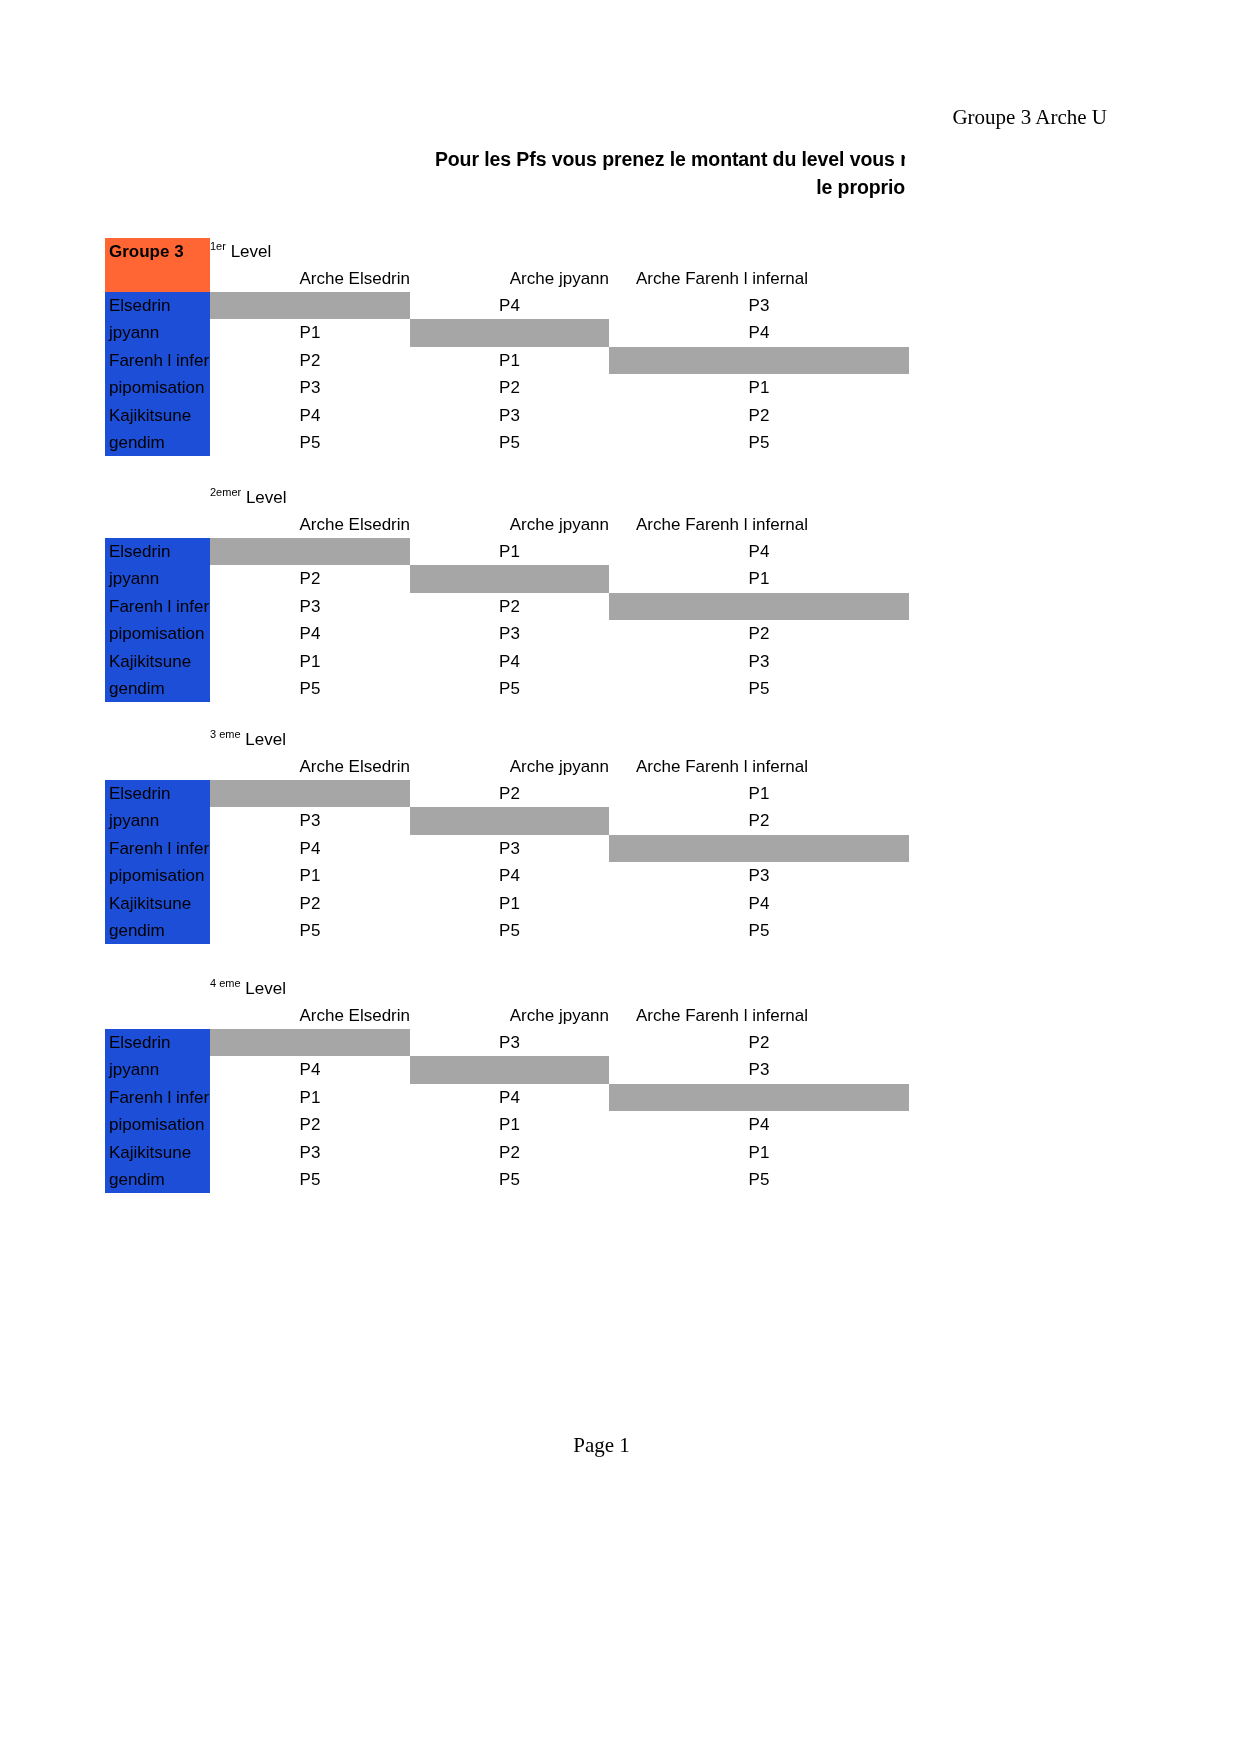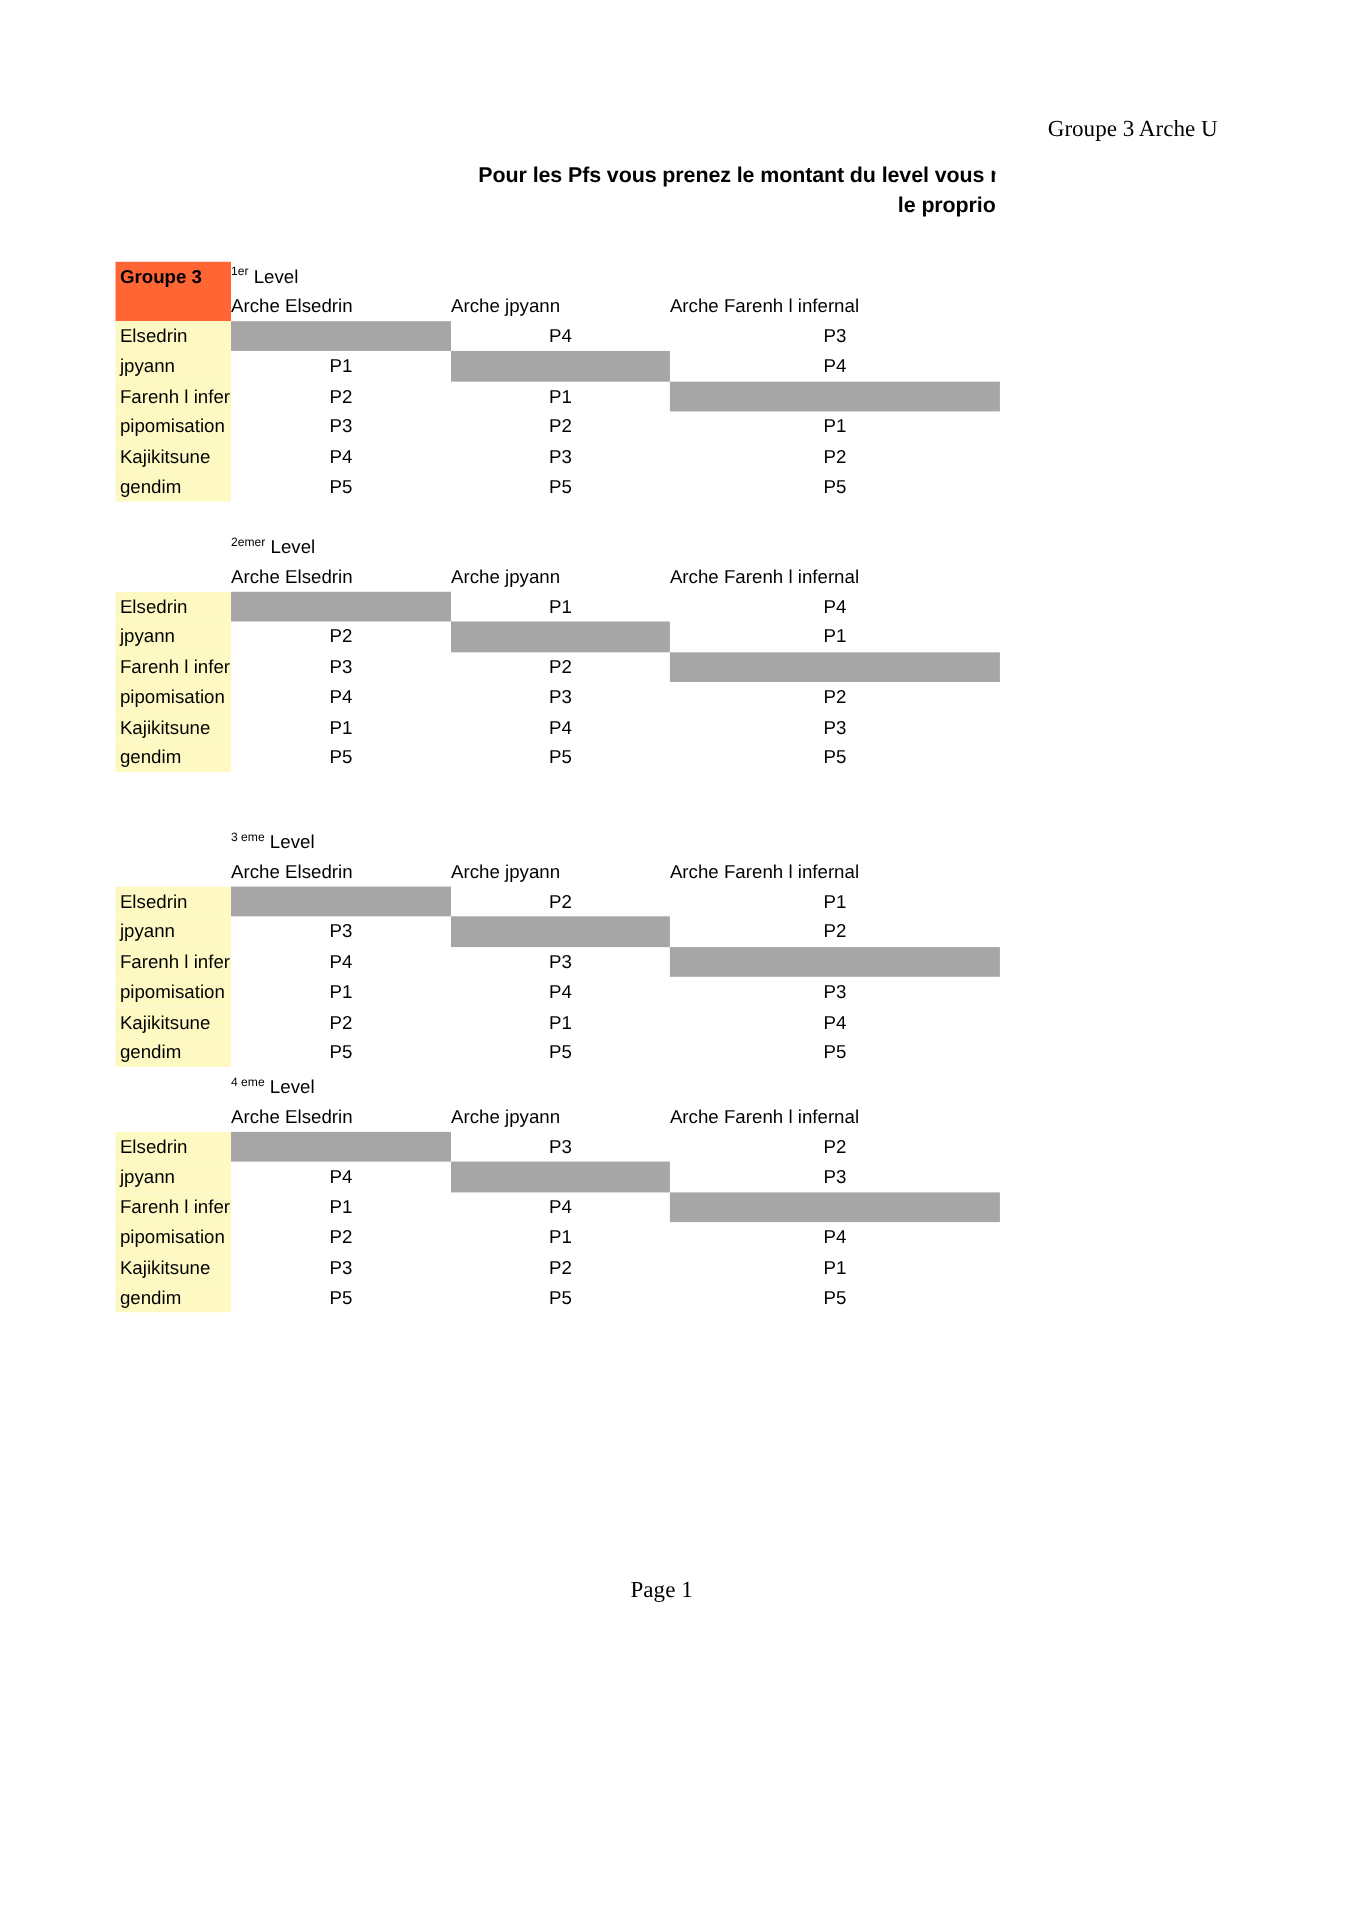--- a/index.html
+++ b/index.html
@@ -74,21 +74,21 @@
   .row {
     position: relative;
     height: 27.4px;
   }
   .rlabel {
     position: absolute;
     left: 0;
     top: 0;
     width: 105px;
     height: 27.4px;
-    background: #fef9c3;
+    background: #1d4ed8;
     font-size: 17px;
     line-height: 27.4px;
     padding-left: 4px;
     box-sizing: border-box;
     overflow: hidden;
     white-space: nowrap;
   }
   .cell {
     position: absolute;
     top: 0;
@@ -144,21 +144,21 @@
   .orange-head .oh-level sup {
     font-size: 11px;
     vertical-align: super;
     line-height: 0;
   }
   .orange-head .ch {
     position: absolute;
     top: 27px;
     font-size: 17px;
     line-height: 27px;
-    text-align: left;
+    text-align: right;
     white-space: nowrap;
   }
   .orange-head .ch.c1 { left: 105px; width: 200px; }
   .orange-head .ch.c2 { left: 305px; width: 199px; }
   .orange-head .ch.c3 { left: 504px; width: 199px; }
 
   
   .footer {
     position: absolute;
     top: 1432px;
@@ -269,21 +269,21 @@
           <div class="cell c3">P3</div>
         </div>
         <div class="row">
           <div class="rlabel">gendim</div>
           <div class="cell c1">P5</div>
           <div class="cell c2">P5</div>
           <div class="cell c3">P5</div>
         </div>
       </div>
     </div>
-    <div class="block" style="top: 714px;">
+    <div class="block" style="top: 688px;">
       <div class="orange-head">
         <div class="oh-level"><sup>3 eme</sup> Level</div>
         <div class="ch c1">Arche Elsedrin</div>
         <div class="ch c2">Arche jpyann</div>
         <div class="ch c3">Arche Farenh l infernal</div>
       </div>
       <div class="rows">
         <div class="row">
           <div class="rlabel">Elsedrin</div>
           <div class="cell c1 blocked"></div>

